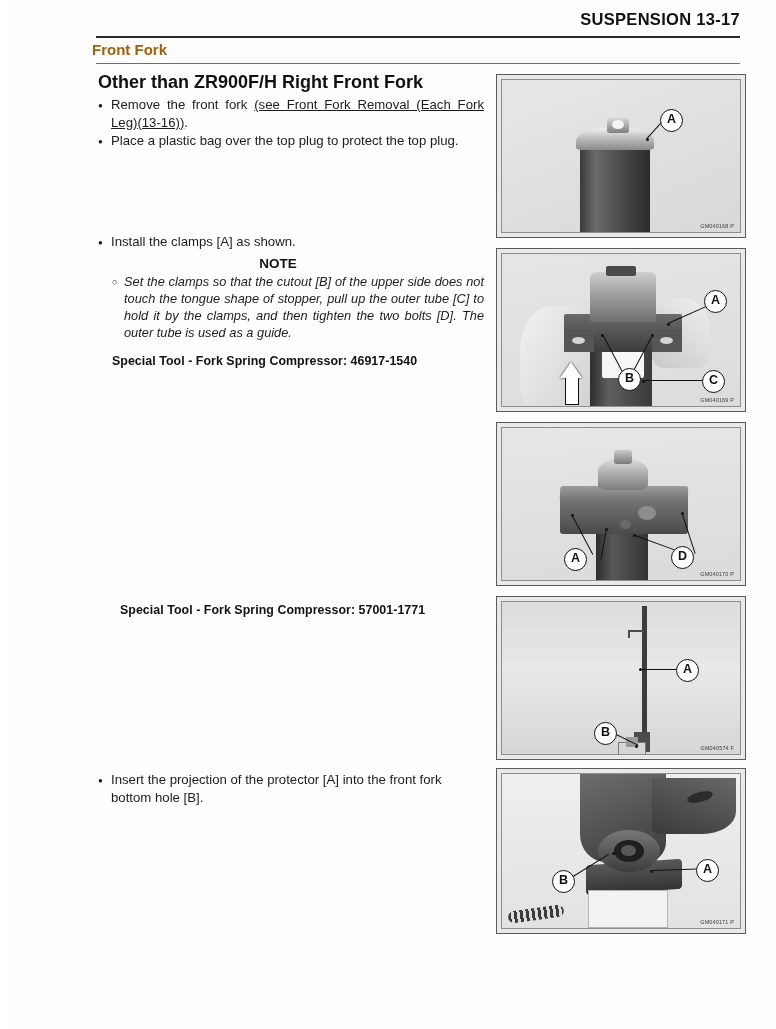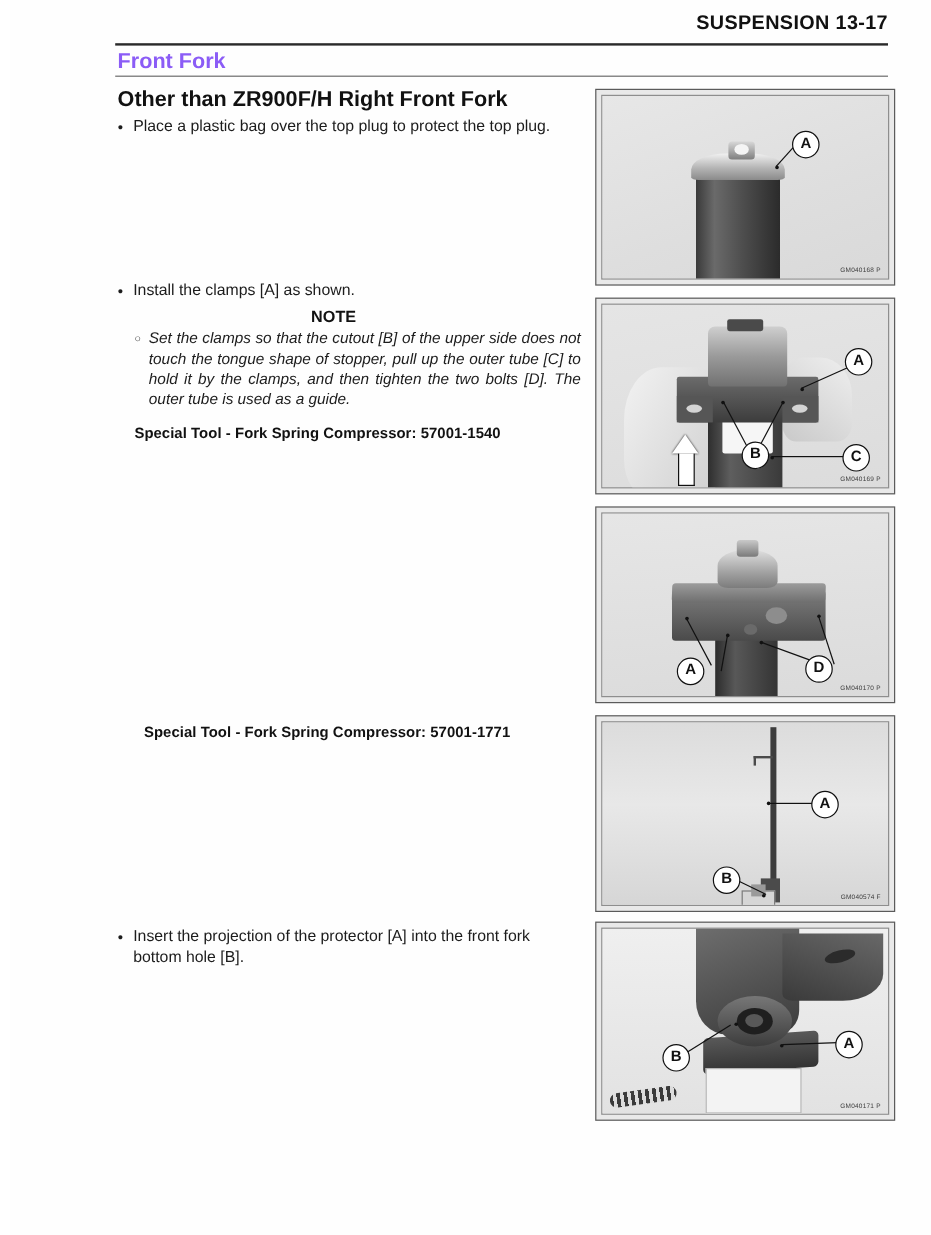--- a/index.html
+++ b/index.html
@@ -40,25 +40,25 @@
   .rule-thick {
     position: absolute;
     left: 88px;
     right: 36px;
     top: 36px;
     height: 2.4px;
     background: #2a2a2a;
   }
   .section-title {
     position: absolute;
-    left: 90px;
+    left: 84px;
     top: 41px;
-    font-size: 18px;
-    font-weight: bold;
-    color: #8b5cf6;
+    font-size: 15px;
+    font-weight: bold;
+    color: #a16207;
   }
   .rule-thin {
     position: absolute;
     left: 88px;
     right: 36px;
     top: 63px;
     height: 1.1px;
     background: #6d6d6d;
   }
 
@@ -377,31 +377,32 @@
   </div>
   <div class="rule-thick"></div>
   <div class="section-title">Front Fork</div>
   <div class="rule-thin"></div>
 
   <div class="col-text">
 
     <div class="block" id="block-oil-change">
       <div class="sub-head-bold">Other than ZR900F/H Right Front Fork</div>
       <ul class="steps">
+        <li><span>Remove the front fork </span><span class="uline">(see Front Fork Removal (Each Fork Leg)(13-16))</span><span>.</span></li>
         <li>Place a plastic bag over the top plug to protect the top plug.</li>
       </ul>
     </div>
 
     <div class="block" id="block-clamps">
       <ul class="steps">
         <li class="nojust">Install the clamps [A] as shown.</li>
       </ul>
       <div class="note-title">NOTE</div>
       <div class="note-body">Set the clamps so that the cutout [B] of the upper side does not touch the tongue shape of stopper, pull up the outer tube [C] to hold it by the clamps, and then tighten the two bolts [D]. The outer tube is used as a guide.</div>
-      <div class="special-tool">Special Tool -  Fork Spring Compressor: 57001-1540</div>
+      <div class="special-tool">Special Tool -  Fork Spring Compressor: 46917-1540</div>
     </div>
 
     <div class="block" id="block-compressor">
       <div class="special-tool indent2">Special Tool -  Fork Spring Compressor: 57001-1771</div>
     </div>
 
     <div class="block" id="block-protector">
       <ul class="steps">
         <li class="nojust">Insert the projection of the protector [A] into the front fork bottom hole [B].</li>
       </ul>

